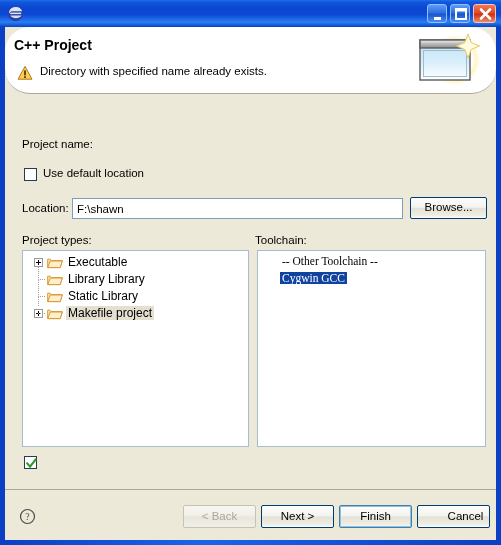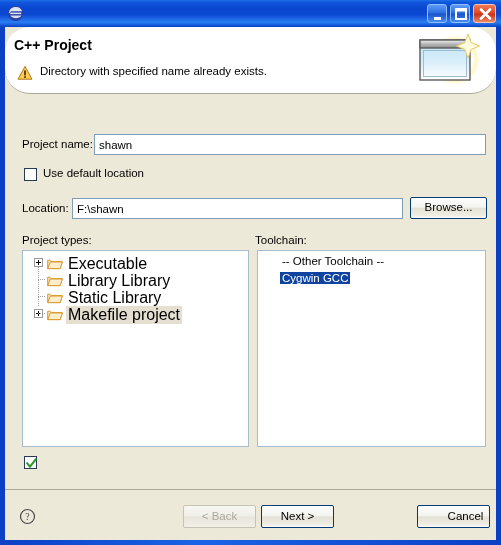--- a/index.html
+++ b/index.html
@@ -121,21 +121,21 @@
     position:absolute;box-sizing:border-box;
     background:#ffffff;border:1px solid #a8bcd0;
     overflow:hidden;
   }
   #list-projtypes{left:17px;top:156px;width:227px;height:197px;}
   #list-toolchain{left:252px;top:156px;width:229px;height:197px;}
 
   
   .trow{
     position:absolute;left:0;height:17px;width:100%;
-    font-size:16px;color:#000;white-space:nowrap;
+    font-size:12px;color:#000;white-space:nowrap;
   }
   .tplus{
     position:absolute;left:11px;top:4px;width:9px;height:9px;
     box-sizing:border-box;background:#fff;border:1px solid #9a9a9a;
   }
   .tplus:before{content:"";position:absolute;left:1px;top:3px;width:5px;height:1px;background:#000;}
   .tplus:after{content:"";position:absolute;left:3px;top:1px;width:1px;height:5px;background:#000;}
   .tdots-v{position:absolute;left:15px;width:1px;
     background-image:linear-gradient(to bottom,#a0a0a0 50%,transparent 50%);
     background-size:1px 2px;}
@@ -144,21 +144,21 @@
     background-size:2px 1px;}
   .tfolder{position:absolute;left:24px;top:2px;width:16px;height:13px;}
   .tlabel{position:absolute;left:43px;top:1px;padding:0 2px;}
   .tlabel.sel-inactive{background:#e4dfd0;}
 
   
   .lrow{
     position:absolute;left:0;height:17px;
     font-size:11.5px;color:#000;white-space:nowrap;
   }
-  .lrow span{position:absolute;left:22px;top:1px;padding:0 2px;}
+  .lrow span{position:absolute;left:22px;top:1px;padding:0 2px;font-family:Liberation Serif, serif;}
   .lrow.sel span{background:#1043a0;color:#ffffff;}
 
   
   #cb-show{position:absolute;left:19px;top:362px;width:13px;height:13px;
     box-sizing:border-box;background:#fff;border:1px solid #2a3a56;}
   #cb-show svg{position:absolute;left:1px;top:1px;}
   #lbl-show{left:37px;top:361px;}
 
   
   #footer{
@@ -255,21 +255,20 @@
           <rect x="9" y="10" width="50" height="8" fill="url(#wintitle)" stroke="#5b5b5b" stroke-width="1.4"></rect>
           <rect x="12.5" y="20.5" width="43" height="26" fill="none" stroke="#9fbccd" stroke-width="1"></rect>
           <path d="M57 4 L60.2 12.6 L68.5 16 L60.2 19.4 L57 28 L53.8 19.4 L45.5 16 L53.8 12.6 Z" fill="#fffbe0" stroke="#e8c860" stroke-width="1"></path>
         </svg>
       </span>
     </div>
 
     <div id="body">
 
       <label class="lbl" id="lbl-projname">Project name:</label>
-      <div class="txtbox" id="tf-projname">shawn</div>
 
       <div id="cb-default"></div>
       <label class="lbl" id="lbl-default">Use default location</label>
 
       <label class="lbl" id="lbl-location">Location:</label>
       <div class="txtbox" id="tf-location">F:\shawn</div>
       <div class="xp-btn" id="btn-browse">Browse...</div>
 
       <label class="lbl" id="lbl-projtypes">Project types:</label>
       <label class="lbl" id="lbl-toolchain">Toolchain:</label>
@@ -345,17 +344,18 @@
 
     <div id="footer">
       <span id="help-icon">
         <svg width="17" height="17" viewBox="0 0 17 17">
           <circle cx="8.5" cy="8.5" r="7" fill="none" stroke="#4a4a4a" stroke-width="1.2"></circle>
           <text x="8.5" y="12.4" font-family="Liberation Serif, serif" font-size="10" fill="#4a4a4a" text-anchor="middle">?</text>
         </svg>
       </span>
       <div class="xp-btn fbtn" id="btn-next">Next &gt;</div>
       <div class="xp-btn fbtn" id="btn-back">&lt; Back</div>
+      <div class="xp-btn fbtn" id="btn-finish">Finish</div>
       <div class="xp-btn fbtn" id="btn-cancel">Cancel</div>
     </div>
 
   </div>
 </div>
 
 </body></html>

